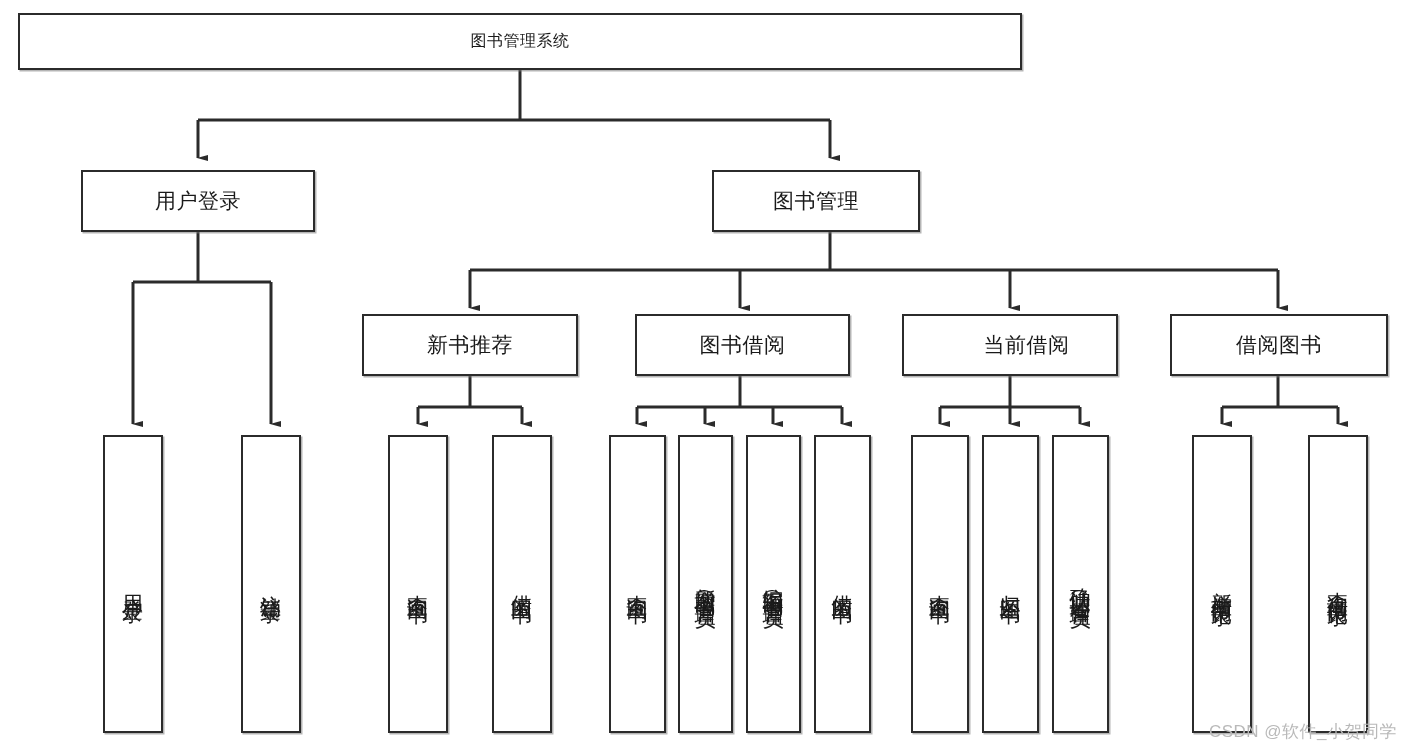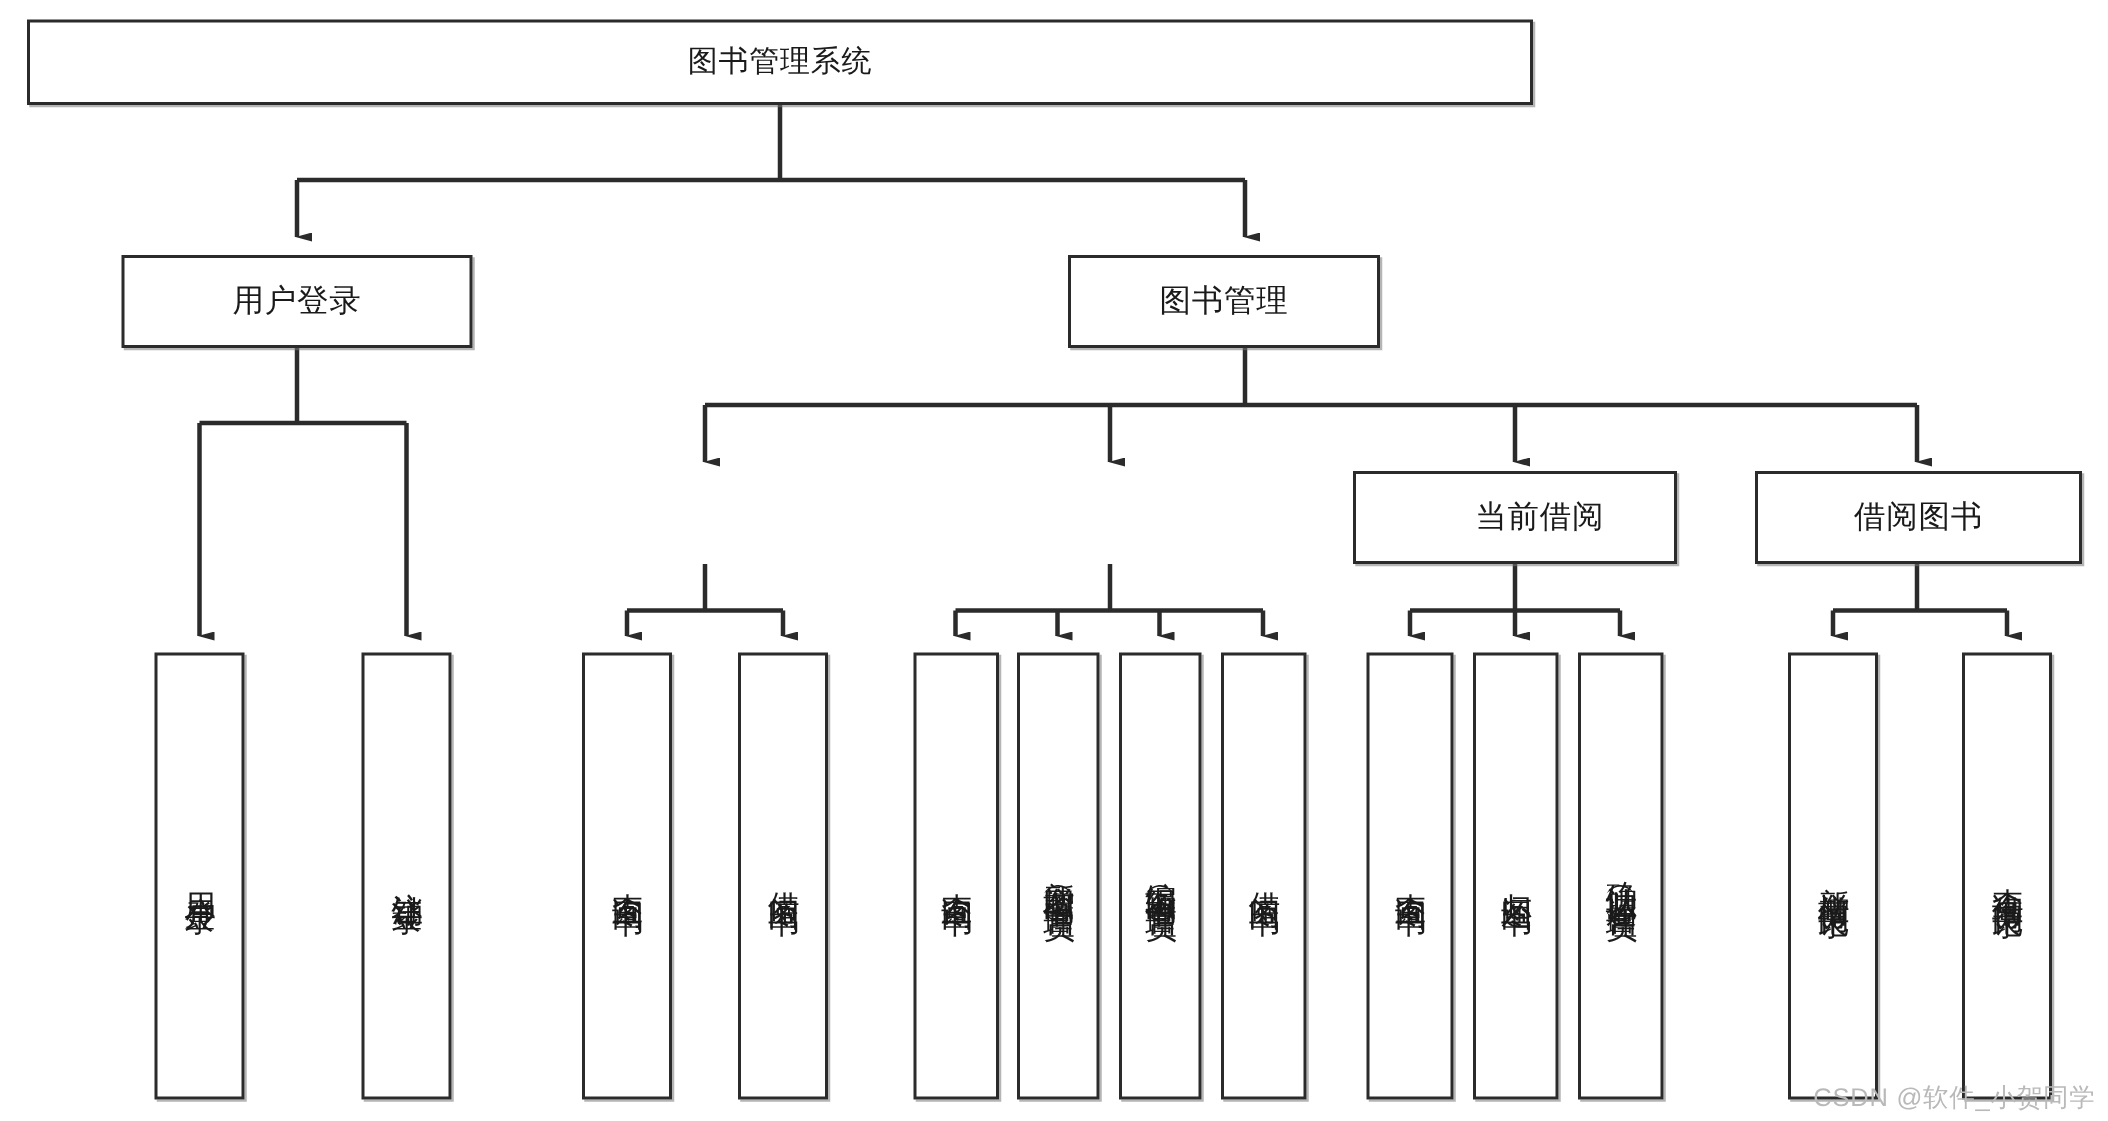--- a/index.html
+++ b/index.html
@@ -40,21 +40,21 @@
     line-height: 1.18;
     text-align: center;
     white-space: pre-line;
   }
   
   .node.horiz .node-label {
     font-size: 21px;
     letter-spacing: 0.5px;
   }
   .node.root .node-label {
-    font-size: 20px;
+    font-size: 16px;
   }
   
   .node.vert {
     align-items: center;
     justify-content: center;
   }
   .node.vert .node-label {
     writing-mode: vertical-rl;
     text-orientation: upright;
     font-size: 21px;
@@ -133,20 +133,26 @@
     <span class="node-label">图书管理系统</span>
   </div>
 
   <div class="node horiz" style="left:81px; top:170px; width:234px; height:62px;">
     <span class="node-label">用户登录</span>
   </div>
   <div class="node horiz" style="left:712px; top:170px; width:208px; height:62px;">
     <span class="node-label">图书管理</span>
   </div>
 
+  <div class="node horiz" style="left:362px; top:314px; width:216px; height:62px;">
+    <span class="node-label">新书推荐</span>
+  </div>
+  <div class="node horiz" style="left:635px; top:314px; width:215px; height:62px;">
+    <span class="node-label">图书借阅</span>
+  </div>
   <div class="node horiz" style="left:902px; top:314px; width:216px; height:62px;padding-left:33px;">
     <span class="node-label">当前借阅</span>
   </div>
   <div class="node horiz" style="left:1170px; top:314px; width:218px; height:62px;">
     <span class="node-label">借阅图书</span>
   </div>
 
   <div class="node vert" style="left:103px; top:435px; width:60px; height:298px;">
     <span class="node-label">用户登录</span>
   </div>

